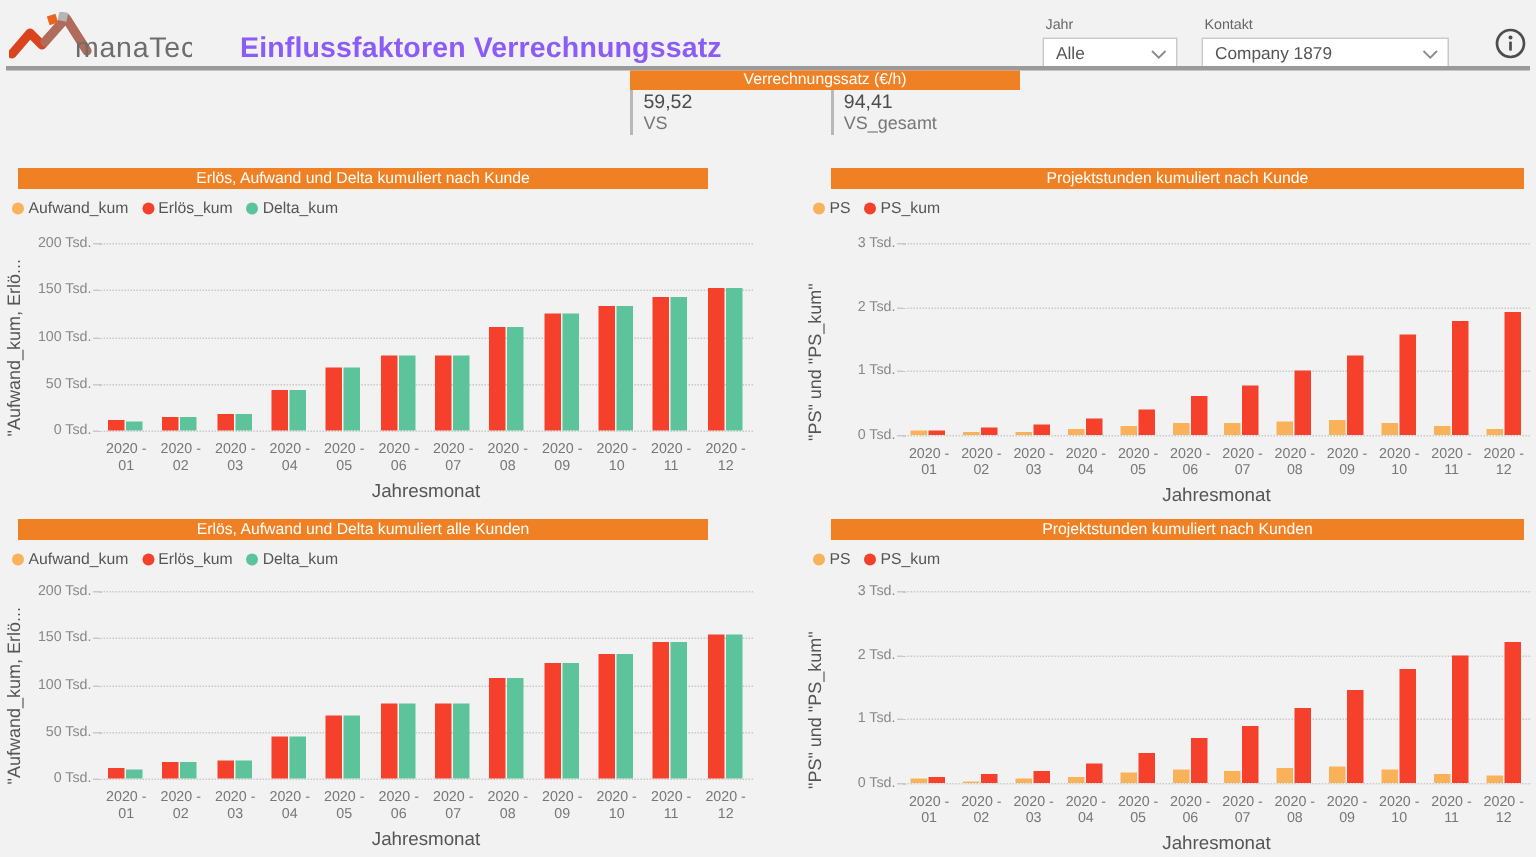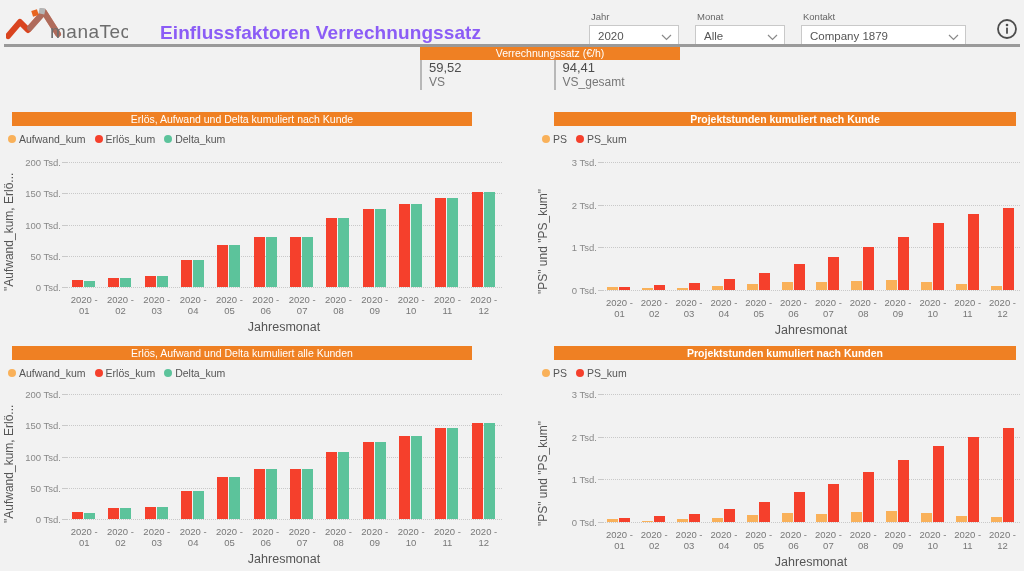--- a/index.html
+++ b/index.html
@@ -71,21 +71,21 @@
   .panel{position:absolute;}
   .p-tl{left:0;top:112px;width:512px;height:232px;}
   .p-tr{left:534px;top:112px;width:490px;height:232px;}
   .p-bl{left:0;top:346px;width:512px;height:225px;}
   .p-br{left:534px;top:346px;width:490px;height:225px;}
   .panel-title{
     background:#ef8023;color:#fff;font-size:10.5px;
     text-align:center;line-height:14px;height:14px;
     margin:0 40px 0 12px;
   }
-  .p-tr .panel-title,.p-br .panel-title{margin:0 8px 0 20px;font-weight:bold;}
+  .p-tr .panel-title,.p-br .panel-title{margin:0 8px 0 20px;}
   .legend{
     display:flex;align-items:center;gap:9px;
     margin:7px 0 0 8px;font-size:10.5px;color:#555;
   }
   .legend-item{display:flex;align-items:center;gap:3px;white-space:nowrap;}
   .dot{width:8px;height:8px;border-radius:50%;display:inline-block;}
   .ylabel{
     position:absolute;left:2px;
     writing-mode:vertical-rl;transform:rotate(180deg);
     font-size:12px;color:#555;white-space:nowrap;
@@ -137,34 +137,23 @@
       <rect x="26" y="2" width="6" height="6" fill="#e8641f" transform="rotate(-18 29 5)"></rect>
       <rect x="33" y="0" width="6" height="6" fill="#b5b5b5" transform="rotate(12 36 3)"></rect>
       <text x="44" y="30" font-family="'Liberation Sans',sans-serif" font-size="19" fill="#6d6d6d" letter-spacing="0.5">manaTec</text>
     </svg>
   </div>
 
   <div class="title">Einflussfaktoren Verrechnungssatz</div>
 
   <div class="filters">
 
-    <div class="filter f-jahr">
+
+    <div class="filter f-monat">
       <span class="filter-label">Jahr</span>
-      <div class="filter-box">
-        <span class="val">2020</span>
-        <span class="chev">
-          <svg width="11" height="7" viewBox="0 0 11 7">
-              <path d="M1 1 L5.5 5.5 L10 1" fill="none" stroke="#8a8a8a" stroke-width="1.2"></path>
-            </svg>
-        </span>
-      </div>
-    </div>
-
-    <div class="filter f-monat">
-      <span class="filter-label">Monat</span>
       <div class="filter-box">
         <span class="val">Alle</span>
         <span class="chev">
           <svg width="11" height="7" viewBox="0 0 11 7">
               <path d="M1 1 L5.5 5.5 L10 1" fill="none" stroke="#8a8a8a" stroke-width="1.2"></path>
             </svg>
         </span>
       </div>
     </div>
 

